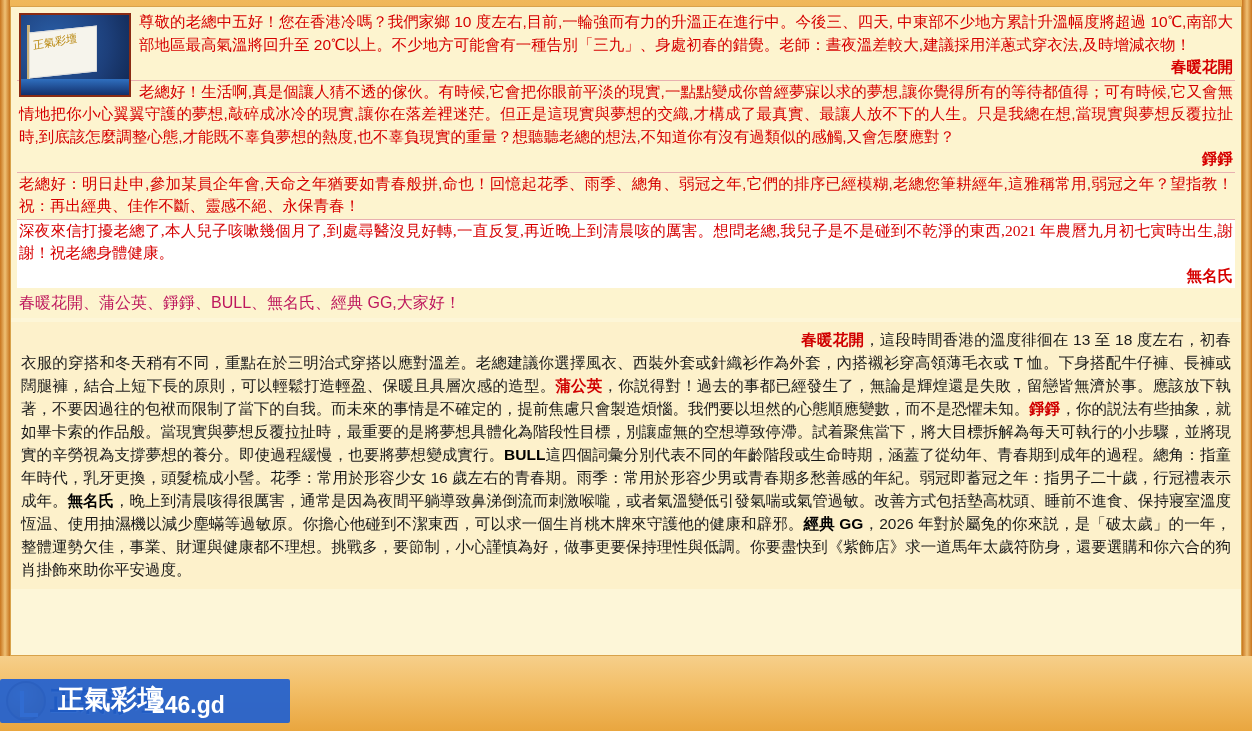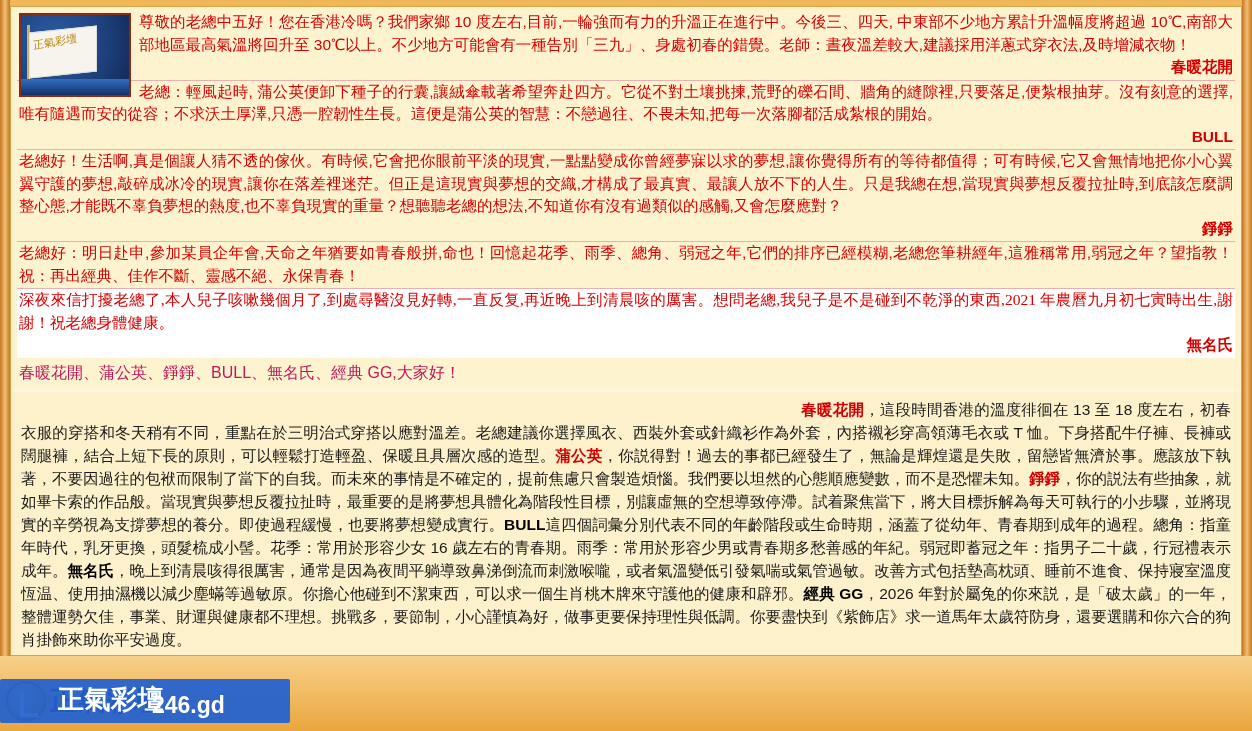--- a/index.html
+++ b/index.html
@@ -225,28 +225,24 @@
 
     <div class="msg-block">
 
       <div class="msg-row">
         <div class="thumb">
           <div class="pole"></div>
           <div class="flag"></div>
           <div class="flag-txt">正氣彩壇</div>
           <div class="base"></div>
         </div>
-        <span>尊敬的老總中五好！您在香港冷嗎？我們家鄉 10 度左右,目前,一輪強而有力的升溫正在進行中。今後三、四天, 中東部不少地方累計升溫幅度將超過 10℃,南部大部地區最高氣溫將回升至 30℃以上。不少地方可能會有一種告別「三九」、身處初春的錯覺。老師：晝夜溫差較大,建議採用洋蔥式穿衣法,及時增減衣物！</span>
+        <span>尊敬的老總中五好！您在香港冷嗎？我們家鄉 10 度左右,目前,一輪強而有力的升溫正在進行中。今後三、四天, 中東部不少地方累計升溫幅度將超過 10℃,南部大部地區最高氣溫將回升至 20℃以上。不少地方可能會有一種告別「三九」、身處初春的錯覺。老師：晝夜溫差較大,建議採用洋蔥式穿衣法,及時增減衣物！</span>
         <span class="sig">春暖花開</span>
       </div>
 
-      <div class="msg-row">
-        <span>老總：輕風起時, 蒲公英便卸下種子的行囊,讓絨傘載著希望奔赴四方。它從不對土壤挑揀,荒野的礫石間、牆角的縫隙裡,只要落足,便紮根抽芽。沒有刻意的選擇,唯有隨遇而安的從容；不求沃土厚澤,只憑一腔韌性生長。這便是蒲公英的智慧：不戀過往、不畏未知,把每一次落腳都活成紮根的開始。</span>
-        <span class="sig">BULL</span>
-      </div>
 
       <div class="msg-row">
         <span>老總好！生活啊,真是個讓人猜不透的傢伙。有時候,它會把你眼前平淡的現實,一點點變成你曾經夢寐以求的夢想,讓你覺得所有的等待都值得；可有時候,它又會無情地把你小心翼翼守護的夢想,敲碎成冰冷的現實,讓你在落差裡迷茫。但正是這現實與夢想的交織,才構成了最真實、最讓人放不下的人生。只是我總在想,當現實與夢想反覆拉扯時,到底該怎麼調整心態,才能既不辜負夢想的熱度,也不辜負現實的重量？想聽聽老總的想法,不知道你有沒有過類似的感觸,又會怎麼應對？</span>
         <span class="sig">錚錚</span>
       </div>
 
       <div class="msg-row">
         <span>老總好：明日赴申,參加某員企年會,天命之年猶要如青春般拼,命也！回憶起花季、雨季、總角、弱冠之年,它們的排序已經模糊,老總您筆耕經年,這雅稱常用,弱冠之年？望指教！祝：再出經典、佳作不斷、靈感不絕、永保青春！</span>
         <span class="sig"></span>
       </div>

